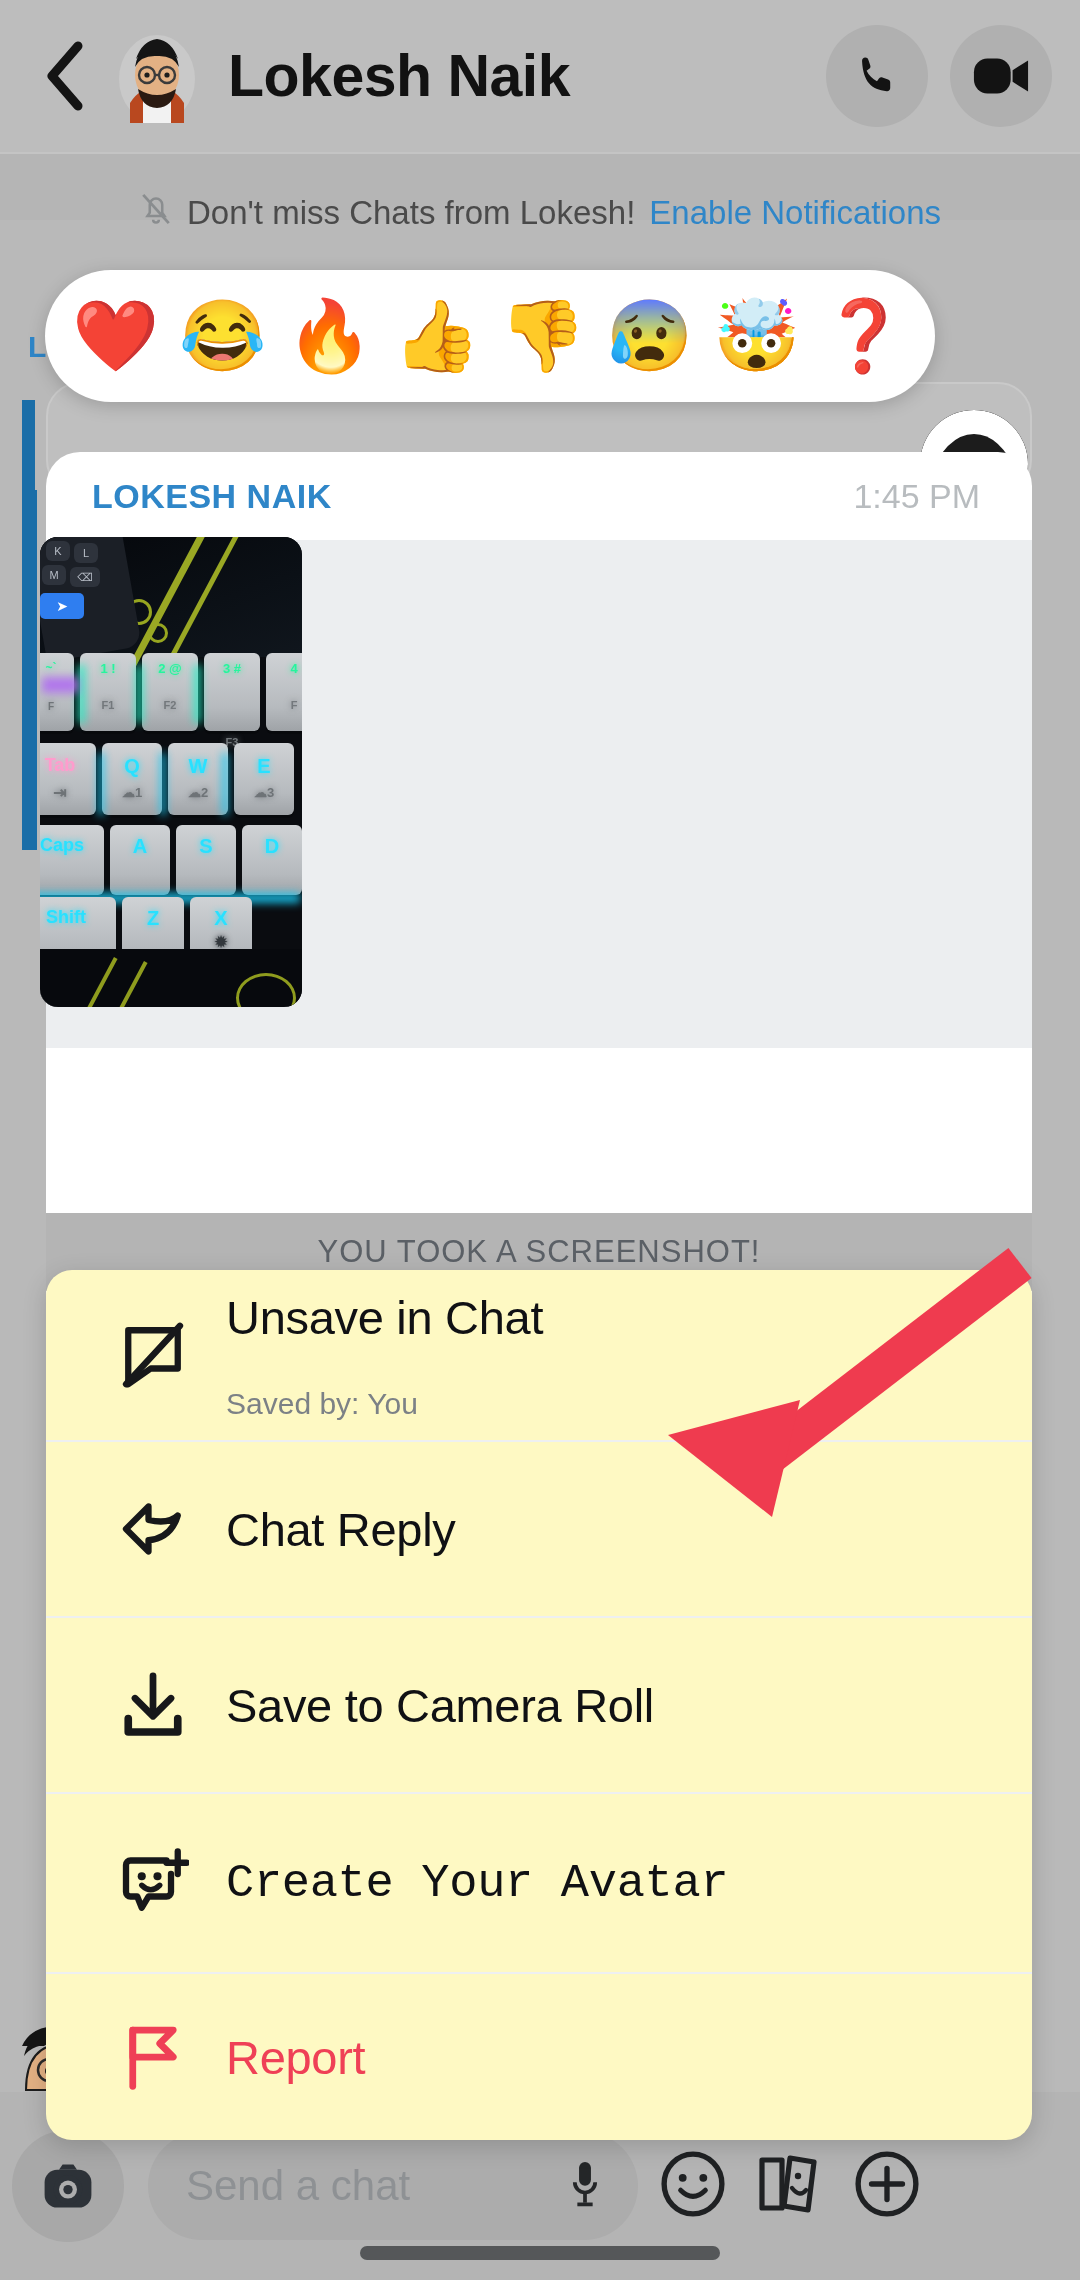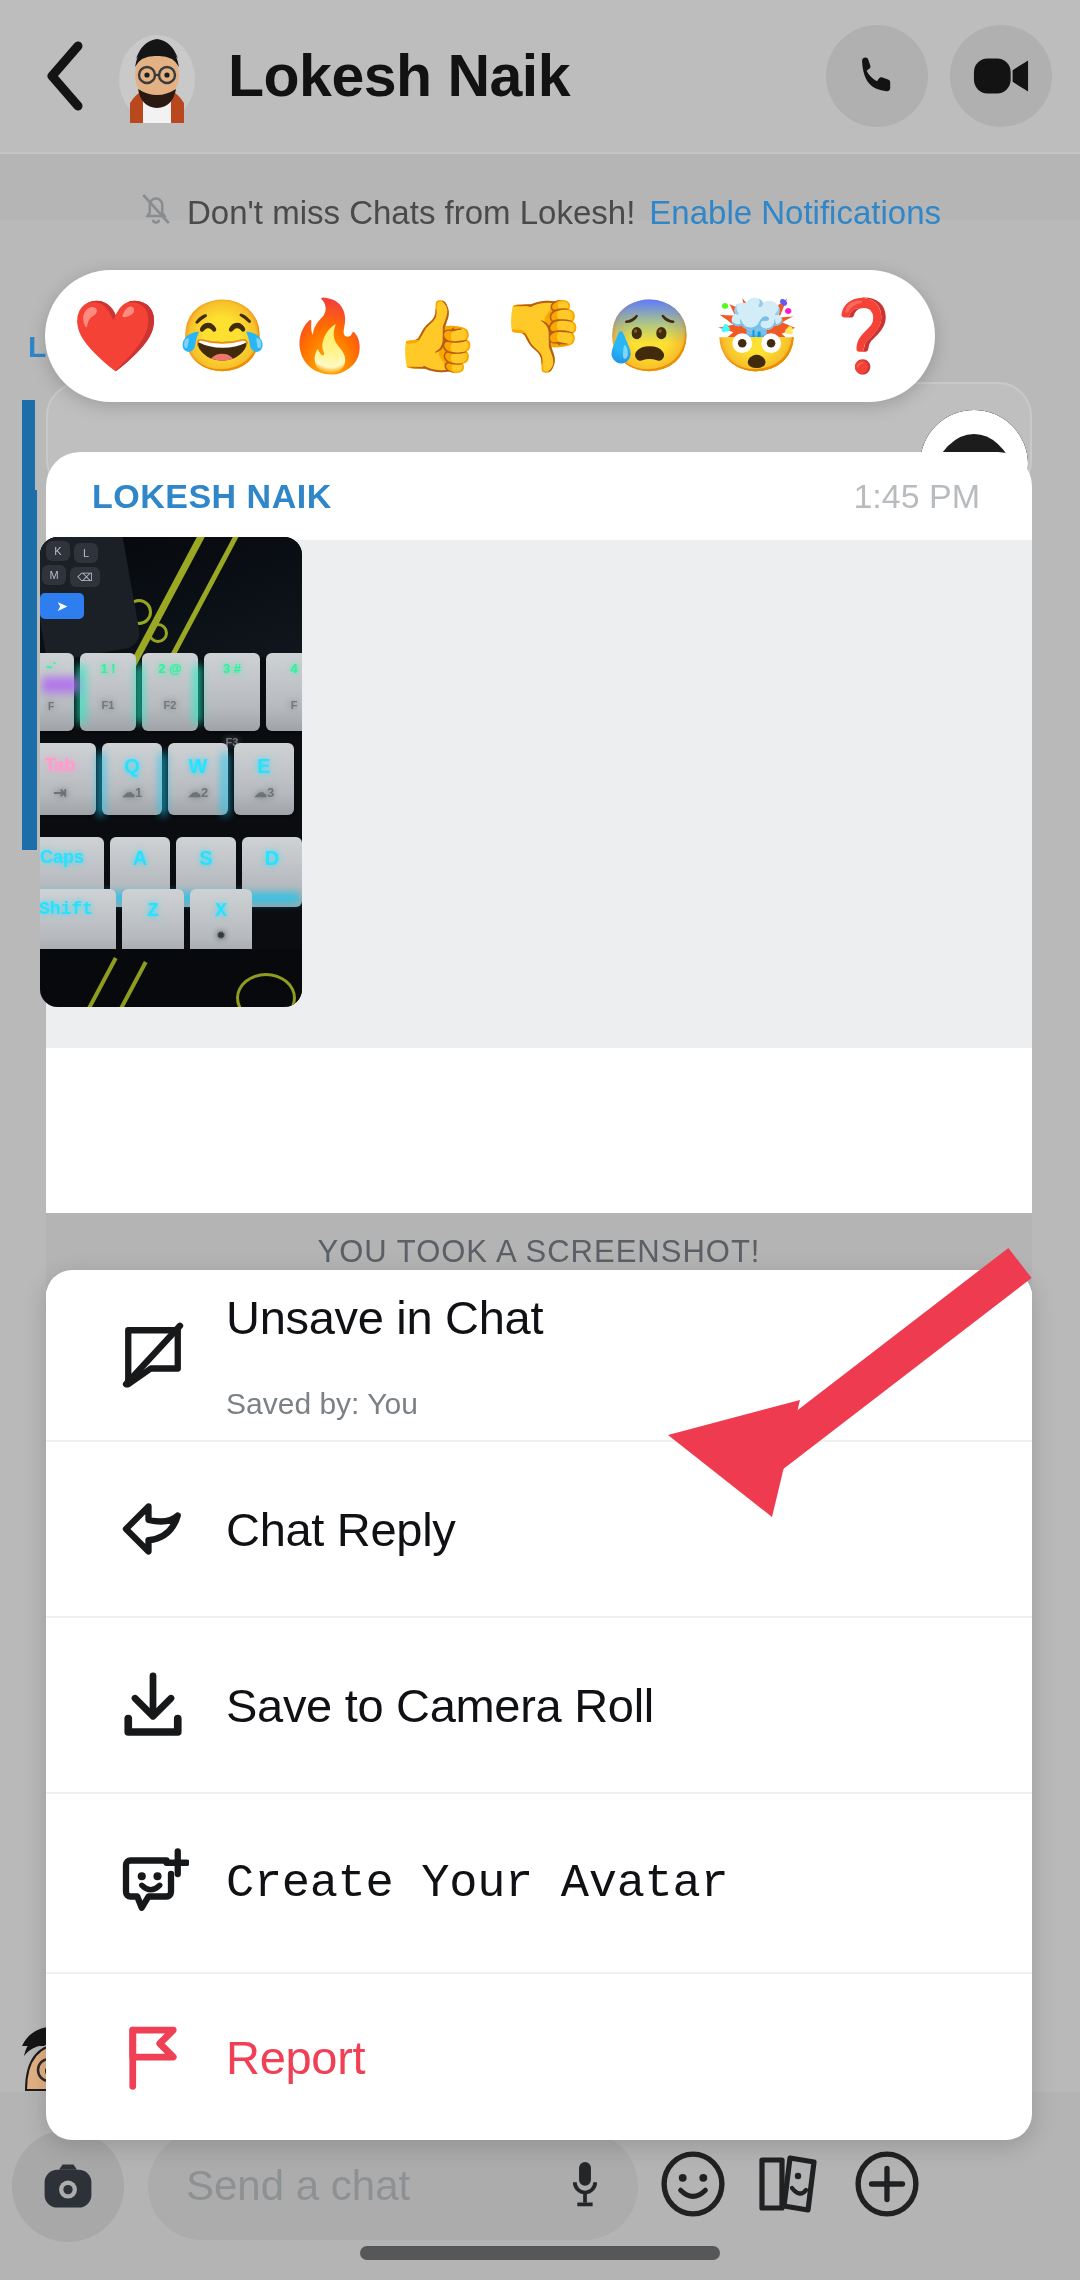--- a/index.html
+++ b/index.html
@@ -234,21 +234,21 @@
     box-shadow: 0 4px 18px rgba(0,0,0,.18);
   }
   .emoji-item {
     font-size: 70px; line-height: 1;
     display: flex; align-items: center; justify-content: center;
     width: 96px; height: 96px;
   }
   .ctx-sheet {
     position: absolute; left: 46px; top: 1270px;
     width: 986px;
-    background: #ffffff;
+    background: #fef9c3;
     border-radius: 26px;
     overflow: hidden;
     box-shadow: 0 6px 24px rgba(0,0,0,.16);
   }
   .ctx-row {
     position: relative;
     display: flex; align-items: center;
     padding: 0 0 0 68px;
     border-bottom: 2px solid #eef0f1;
     min-height: 134px;
@@ -408,37 +408,37 @@
           </div>
           <div class="key" style="width:60px; height:72px;">
             <span class="glyph" style="top:12px; font-size:20px; color:#28e1ff;">E</span>
             <span class="glyph" style="top:42px; font-size:13px; color:#6e7377;">☁3</span>
           </div>
         </div>
         <div class="glow" style="left:58px;  top:216px; width:6px; height:62px;"></div>
         <div class="glow" style="left:120px; top:216px; width:6px; height:62px;"></div>
         <div class="glow" style="left:182px; top:216px; width:6px; height:62px;"></div>
 
-        <div class="kbrow" style="top:300px; left:-20px;">
+        <div class="kbrow" style="top:288px; left:-20px;">
           <div class="key" style="width:84px; height:70px;">
             <span class="glyph" style="top:10px; font-size:18px; color:#28e1ff;">Caps</span>
           </div>
           <div class="key" style="width:60px; height:70px;">
             <span class="glyph" style="top:10px; font-size:20px; color:#28e1ff;">A</span>
           </div>
           <div class="key" style="width:60px; height:70px;">
             <span class="glyph" style="top:10px; font-size:20px; color:#28e1ff;">S</span>
           </div>
           <div class="key" style="width:60px; height:70px;">
             <span class="glyph" style="top:10px; font-size:20px; color:#28e1ff;">D</span>
           </div>
         </div>
         <div class="glow" style="left:-20px; top:356px; width:280px; height:10px;"></div>
 
-        <div class="kbrow" style="top:352px; left:-24px;font-family:Liberation Mono, monospace;">
+        <div class="kbrow" style="top:360px; left:-24px;">
           <div class="key" style="width:100px; height:70px;">
             <span class="glyph" style="top:10px; font-size:18px; color:#28e1ff;">Shift</span>
           </div>
           <div class="key" style="width:62px; height:70px;">
             <span class="glyph" style="top:10px; font-size:20px; color:#28e1ff;">Z</span>
           </div>
           <div class="key" style="width:62px; height:70px;">
             <span class="glyph" style="top:10px; font-size:20px; color:#28e1ff;">X</span>
             <span class="glyph" style="top:36px; font-size:15px; color:#33383d;">✹</span>
           </div>

